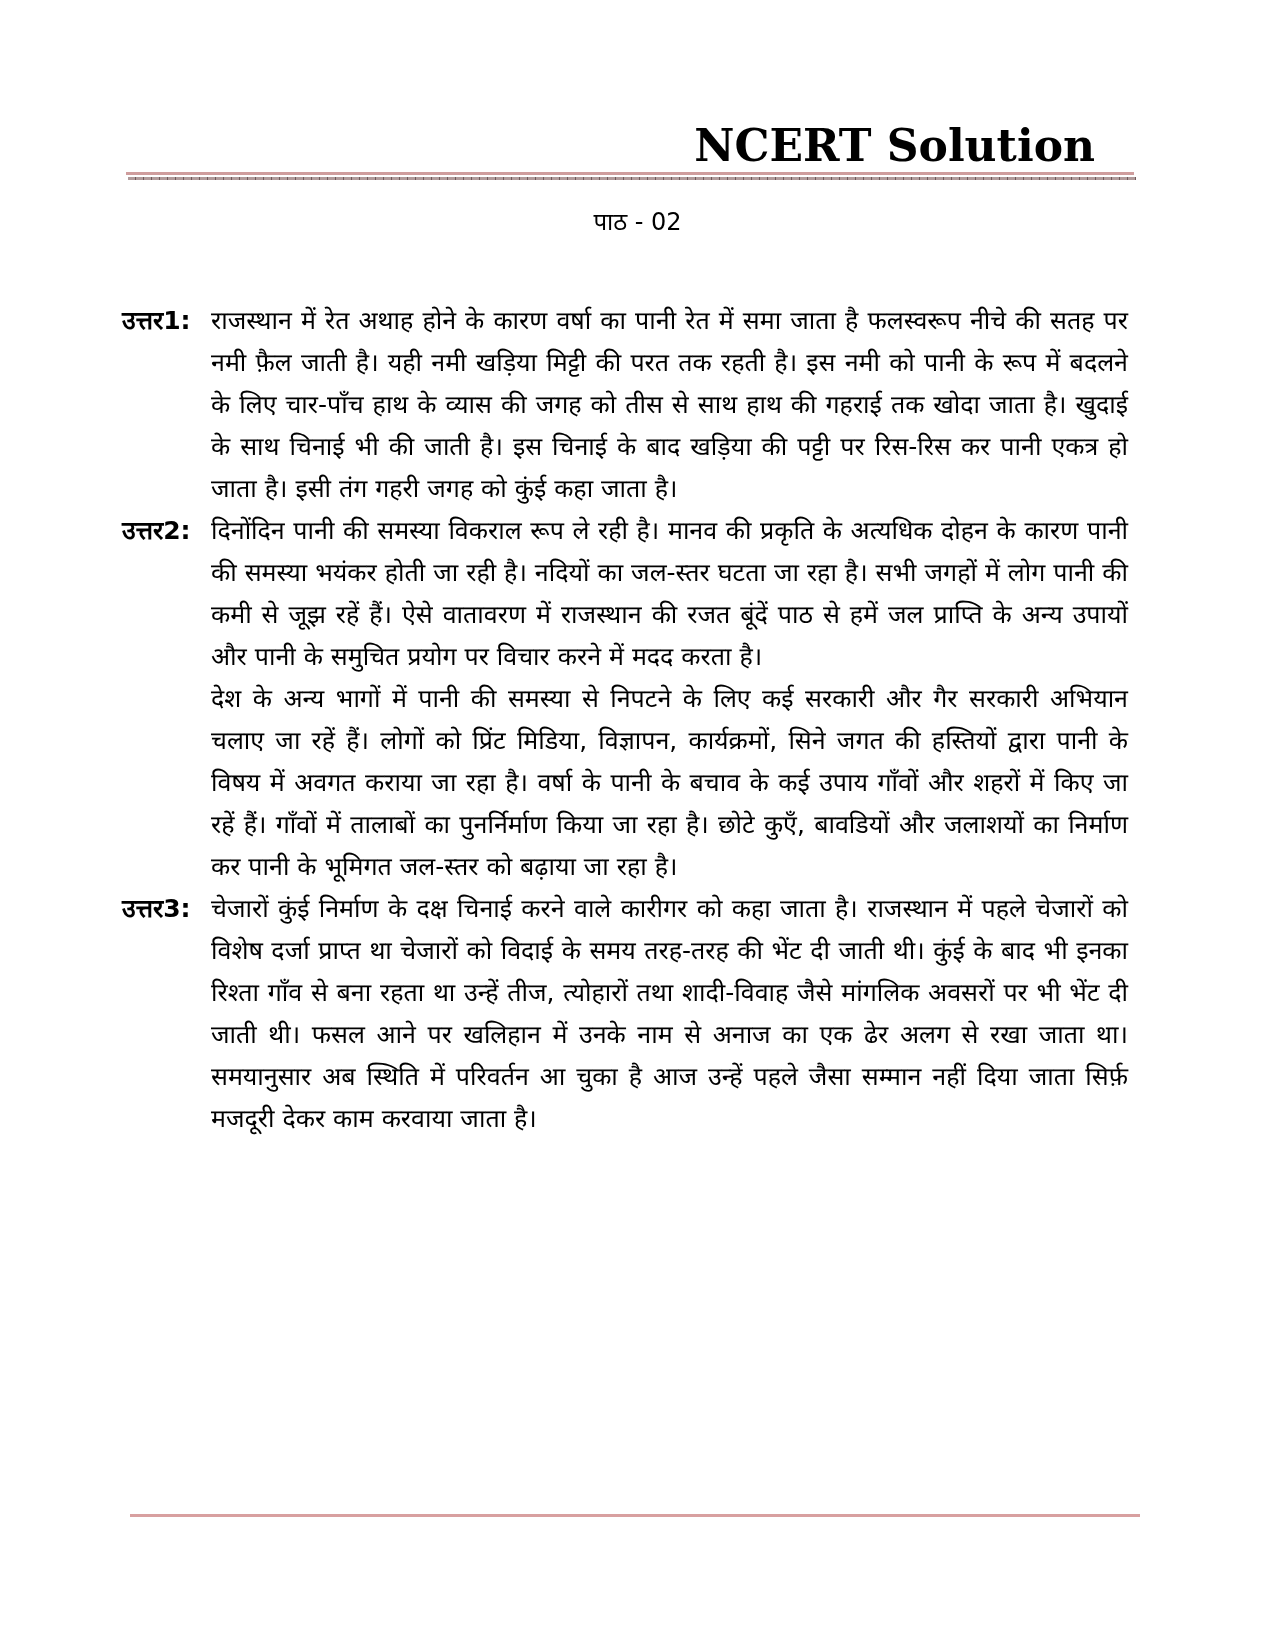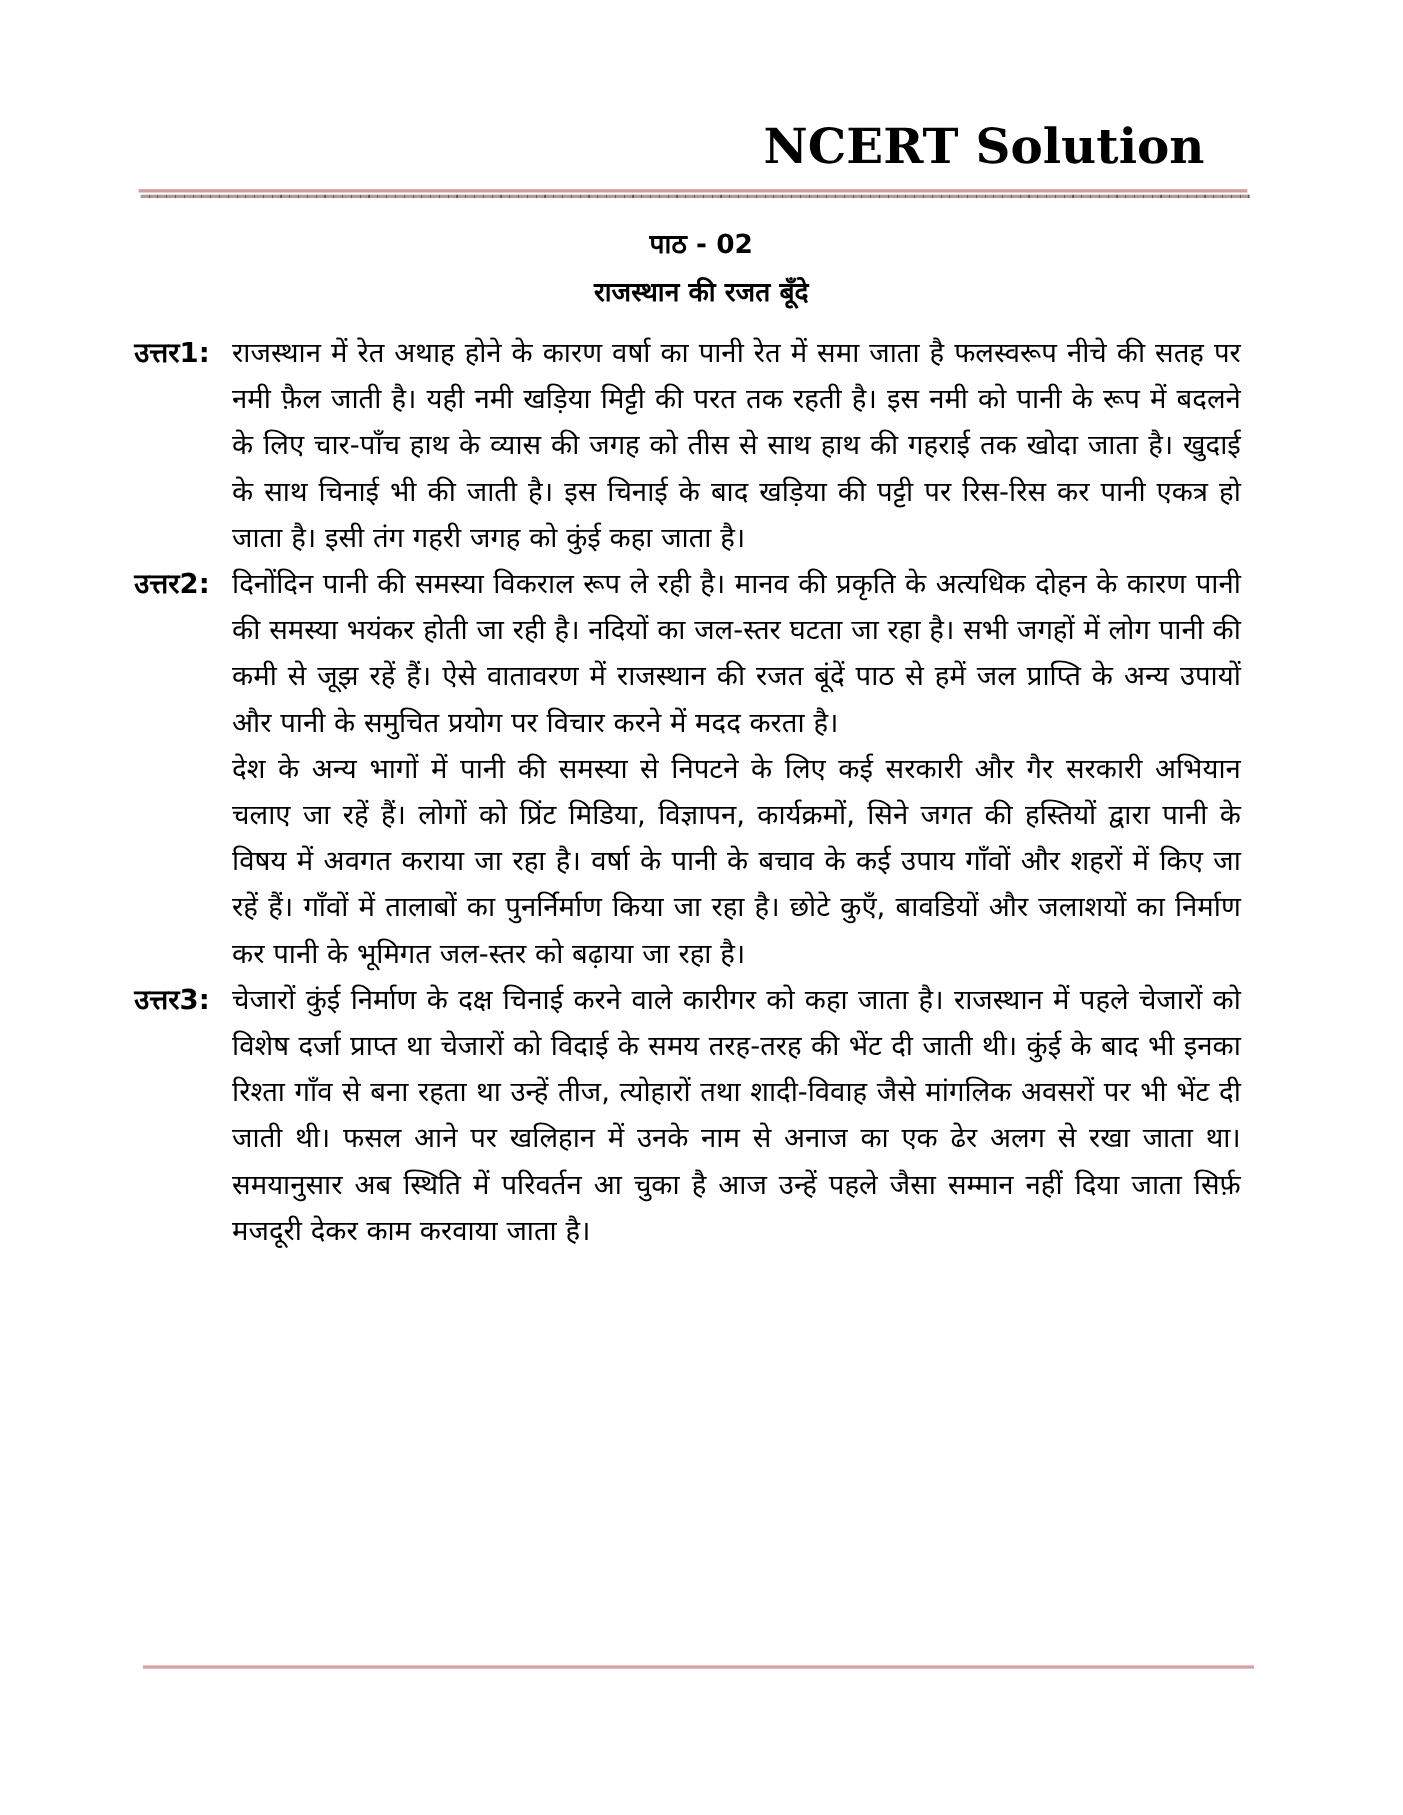--- a/index.html
+++ b/index.html
@@ -1,40 +1,39 @@
 <!DOCTYPE html>
 <html><head>
 <meta charset="utf-8">
 <style>
   html, body { margin: 0; padding: 0; background: #ffffff; }
   body { width: 1275px; height: 1650px; position: relative; overflow: hidden;
          font-family: "DejaVu Sans", sans-serif; color: #000; }
-  .header-title { position: absolute; right: 180px; top: 108px;
+  .header-title { position: absolute; right: 180px; top: 120px;
          font-family: "DejaVu Serif", serif; font-weight: bold; font-size: 44px; letter-spacing: 0px; }
   .rule-top { position: absolute; left: 126px; width: 1008px; top: 172px; height: 3px; background: #cf9d9d; }
   .rule-dash { position: absolute; left: 128px; width: 1008px; top: 177px; height: 3px;
          background: repeating-linear-gradient(90deg, #b09a9a 0 7px, #6e5a5a 7px 8px); }
   .rule-bottom { position: absolute; left: 130px; width: 1010px; top: 1514px; height: 3px; background: #d8a0a0; }
   .chapter { position: absolute; left: 0; width: 1275px; top: 200px; text-align: center;
-         font-weight: bold; font-size: 24px; line-height: 44px; }
+         font-weight: normal; font-size: 24px; line-height: 44px; }
   .answers { position: absolute; left: 122px; top: 300px; width: 1006px; font-size: 25px; line-height: 42px; }
   .answer { position: relative; padding-left: 89px; text-align: justify; }
   .answer .label { position: absolute; left: 0; top: 0; font-weight: bold; }
   .answer p { margin: 0; text-align: justify; text-align-last: left; }
 </style>
 </head>
 <body>
 
 <div class="header-title">NCERT Solution</div>
 <div class="rule-top"></div>
 <div class="rule-dash"></div>
 
 <div class="chapter">
   <div>पाठ - 02</div>
-  <div>राजस्थान की रजत बूँदे</div>
 </div>
 
 <div class="answers">
   <div class="answer">
     <span class="label">उत्तर1:</span>
     <p>राजस्थान में रेत अथाह होने के कारण वर्षा का पानी रेत में समा जाता है फलस्वरूप नीचे की सतह पर नमी फ़ैल जाती है। यही नमी खड़िया मिट्टी की परत तक रहती है। इस नमी को पानी के रूप में बदलने के लिए चार-पाँच हाथ के व्यास की जगह को तीस से साथ हाथ की गहराई तक खोदा जाता है। खुदाई के साथ चिनाई भी की जाती है। इस चिनाई के बाद खड़िया की पट्टी पर रिस-रिस कर पानी एकत्र हो जाता है। इसी तंग गहरी जगह को कुंई कहा जाता है।</p>
   </div>
   <div class="answer">
     <span class="label">उत्तर2:</span>
     <p>दिनोंदिन पानी की समस्या विकराल रूप ले रही है। मानव की प्रकृति के अत्यधिक दोहन के कारण पानी की समस्या भयंकर होती जा रही है। नदियों का जल-स्तर घटता जा रहा है। सभी जगहों में लोग पानी की कमी से जूझ रहें हैं। ऐसे वातावरण में राजस्थान की रजत बूंदें पाठ से हमें जल प्राप्ति के अन्य उपायों और पानी के समुचित प्रयोग पर विचार करने में मदद करता है।</p>

